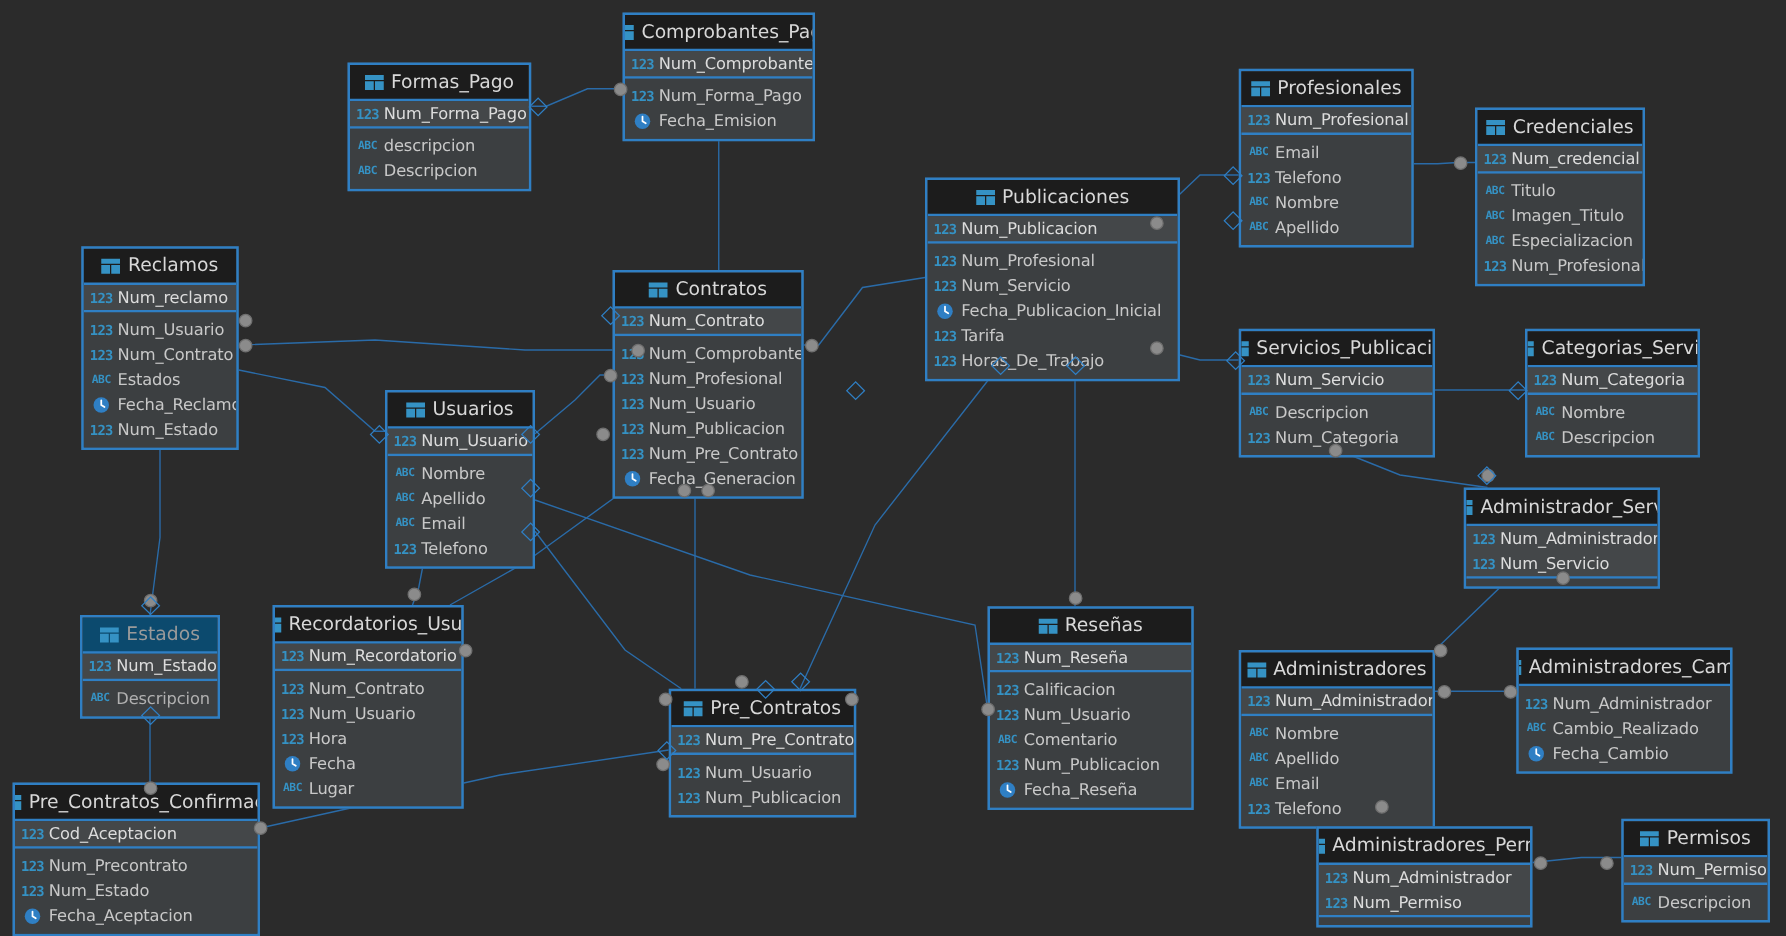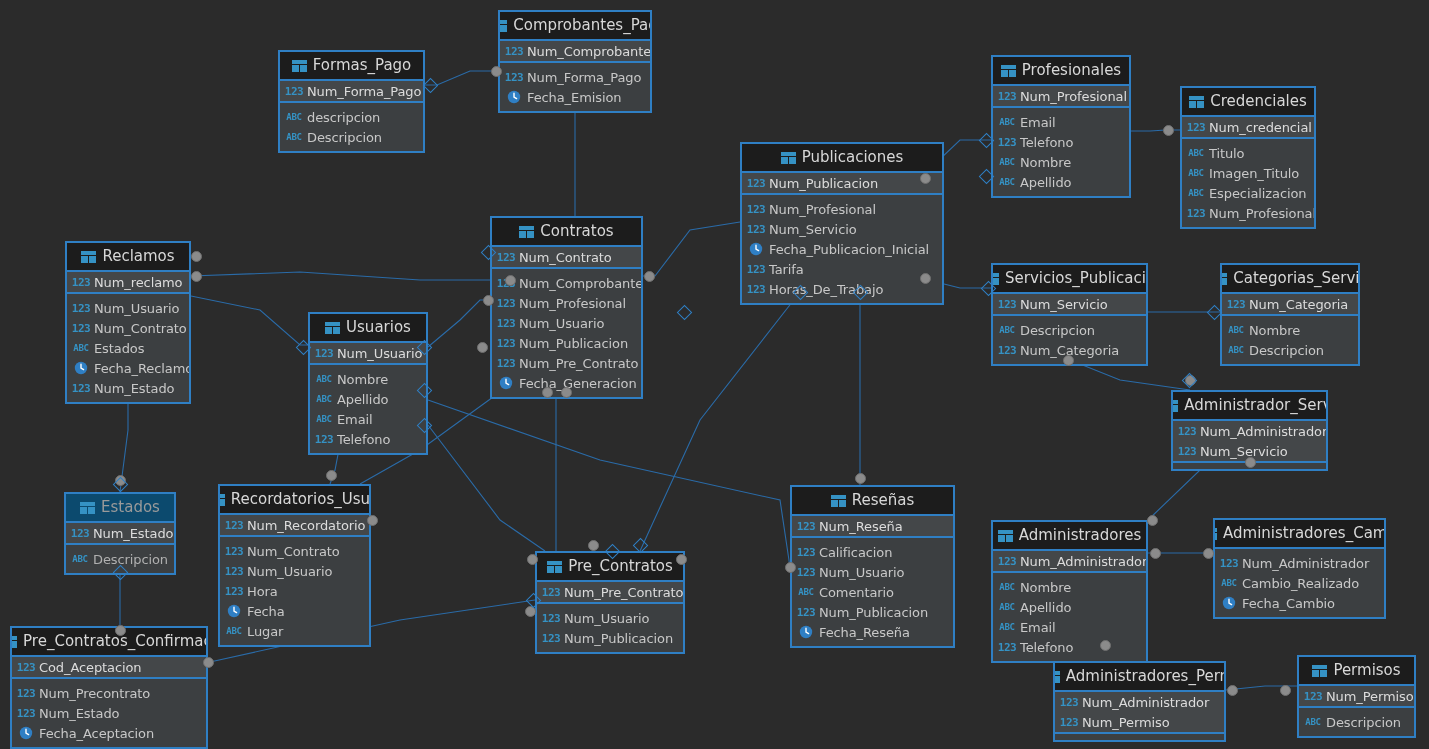--- a/index.html
+++ b/index.html
@@ -264,21 +264,21 @@
           <div class="row">
             <span class="ic ic-num">123</span>
             <span class="fname">Tarifa</span>
           </div>
           <div class="row">
             <span class="ic ic-num">123</span>
             <span class="fname">Horas_De_Trabajo</span>
           </div>
         </div>
       </div>
-      <div class="table-node" style="left: 65px; top: 197px; width: 126px; margin-top: 44px;">
+      <div class="table-node" style="left: 65px; top: 197px; width: 126px;">
         <div class="tbl-header">
           <span class="tblicon">
             <i class="t"></i>
             <i class="bl"></i>
             <i class="br"></i>
           </span>
           <span>Reclamos</span>
         </div>
         <div class="pk-section">
           <div class="row pk">

